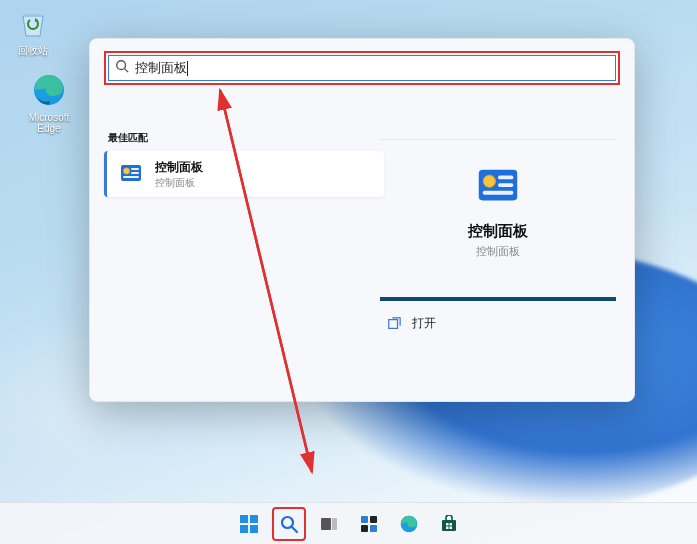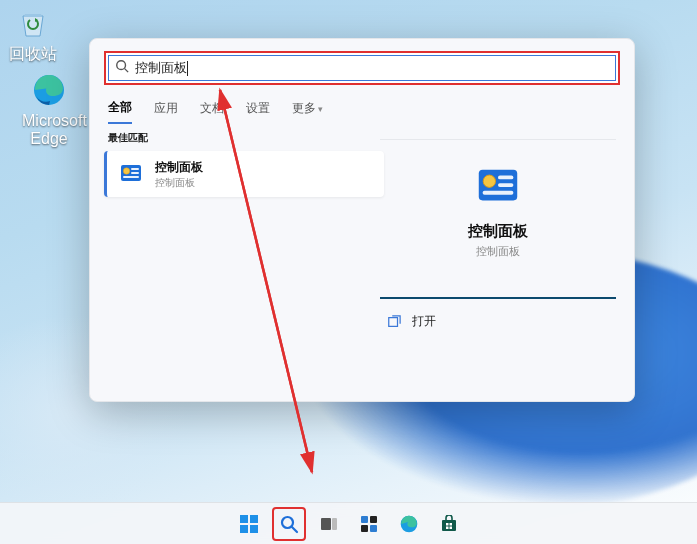--- a/index.html
+++ b/index.html
@@ -17,21 +17,21 @@
       filter: blur(2px); opacity: .9;
     }
     .swoosh2 {
       position: absolute; left: -50px; bottom: 30px;
       width: 240px; height: 200px; border-radius: 50%;
       background: radial-gradient(ellipse, #d7e9f6 0%, rgba(215,233,246,0) 70%);
     }
 
     .desktop-icon {
       position: absolute; width: 54px; text-align: center;
-      color: #fff; font-size: 16px; text-shadow: 0 1px 2px rgba(0,0,0,.6);
+      color: #fff; font-size: 10px; text-shadow: 0 1px 2px rgba(0,0,0,.6);
     }
     .desktop-icon .glyph { width: 40px; height: 40px; margin: 0 auto 2px; display:flex; align-items:center; justify-content:center; }
     .recycle { left: 6px; top: 2px; }
     .edge { left: 22px; top: 70px; }
 
     .search-panel {
       position: absolute; left: 89px; top: 38px;
       width: 546px; height: 364px;
       background: #f7f8fb;
       border-radius: 8px;
@@ -91,21 +91,21 @@
       position: absolute; right: 18px; top: 100px;
       width: 236px; height: 200px;
       border-top: 1px solid #e6e8ec;
       padding-top: 10px;
       text-align: center;
     }
     .detail-pane .big-icon { width: 50px; height: 50px; margin: 12px auto 10px; }
     .detail-pane .dt1 { font-size: 15px; font-weight: 600; color: #111; }
     .detail-pane .dt2 { font-size: 11px; color: #888; margin-top: 3px; }
     .detail-actions {
-      margin-top: 38px; border-top: 2px solid #0c4a6e; padding-top: 10px;
+      margin-top: 38px; border-top: 4px solid #0c4a6e; padding-top: 10px;
       text-align: left;
     }
     .action-row { display: flex; align-items: center; gap: 10px; font-size: 12px; color: #222; padding: 4px 6px; cursor:pointer; }
     .action-row .ai { width: 16px; height: 16px; color:#3b78d8; display:flex;align-items:center;justify-content:center; }
 
     
     .arrow-svg { position:absolute; pointer-events:none; }
 
     .taskbar {
       position: absolute; left: 0; right: 0; bottom: 0;
@@ -165,27 +165,20 @@
             <circle cx="7" cy="7" r="5" fill="none" stroke="currentColor" stroke-width="1.6"></circle>
             <line x1="11" y1="11" x2="15" y2="15" stroke="currentColor" stroke-width="1.6"></line>
           </svg>
       </span>
       <span style="font-size:13px;color:#222;">控制面板</span>
       <span class="caret"></span>
       <input type="text" style="opacity: 0; position: absolute;">
     </div>
   </div>
 
-  <div class="tabs">
-    <div class="tab active">全部</div>
-    <div class="tab">应用</div>
-    <div class="tab">文档</div>
-    <div class="tab">设置</div>
-    <div class="tab"><span>更多</span><span class="chev">▾</span></div>
-  </div>
 
   <div class="section-label">最佳匹配</div>
 
   <div class="result-item">
     <div class="icon">
       <svg class="cp-icon" width="26" height="26" viewBox="0 0 26 26">
         <rect class="panel" x="3" y="4" width="20" height="16" rx="2"></rect>
         <circle cx="8.5" cy="10" r="3.2"></circle>
         <rect class="bar" x="13" y="7" width="8" height="2" rx="1"></rect>
         <rect class="bar" x="13" y="11" width="8" height="2" rx="1"></rect>

